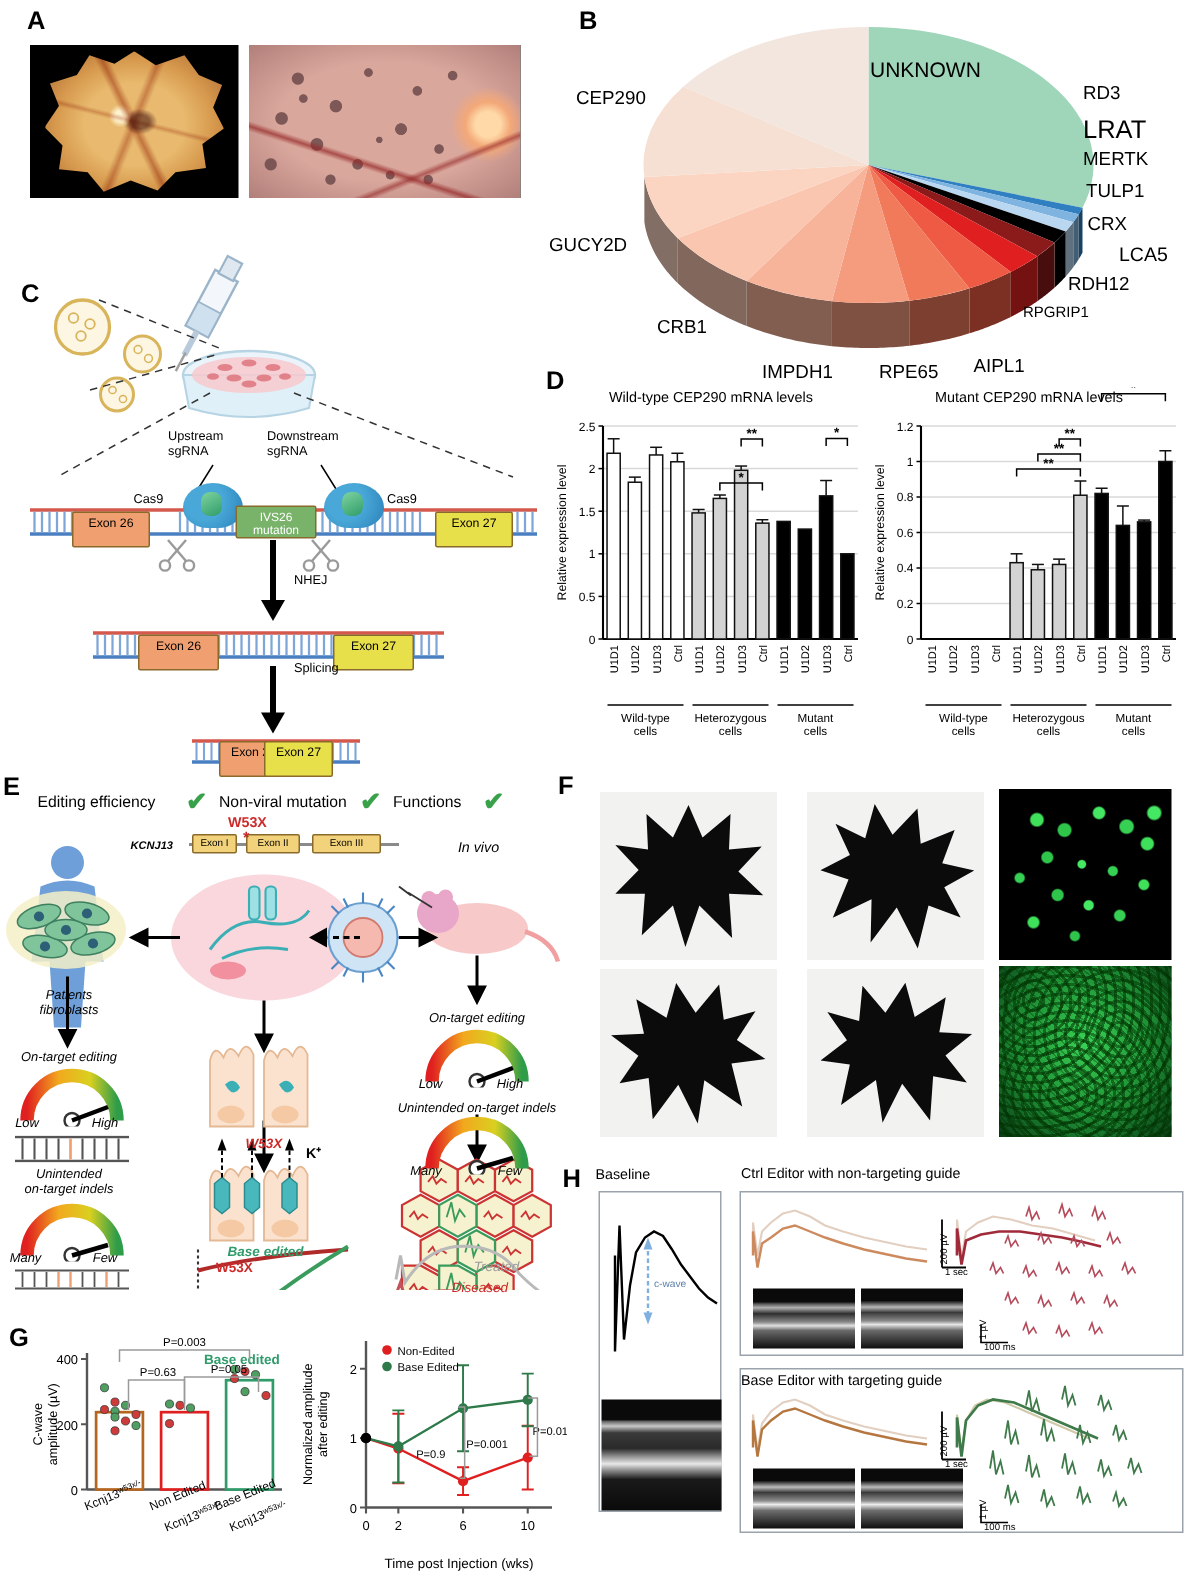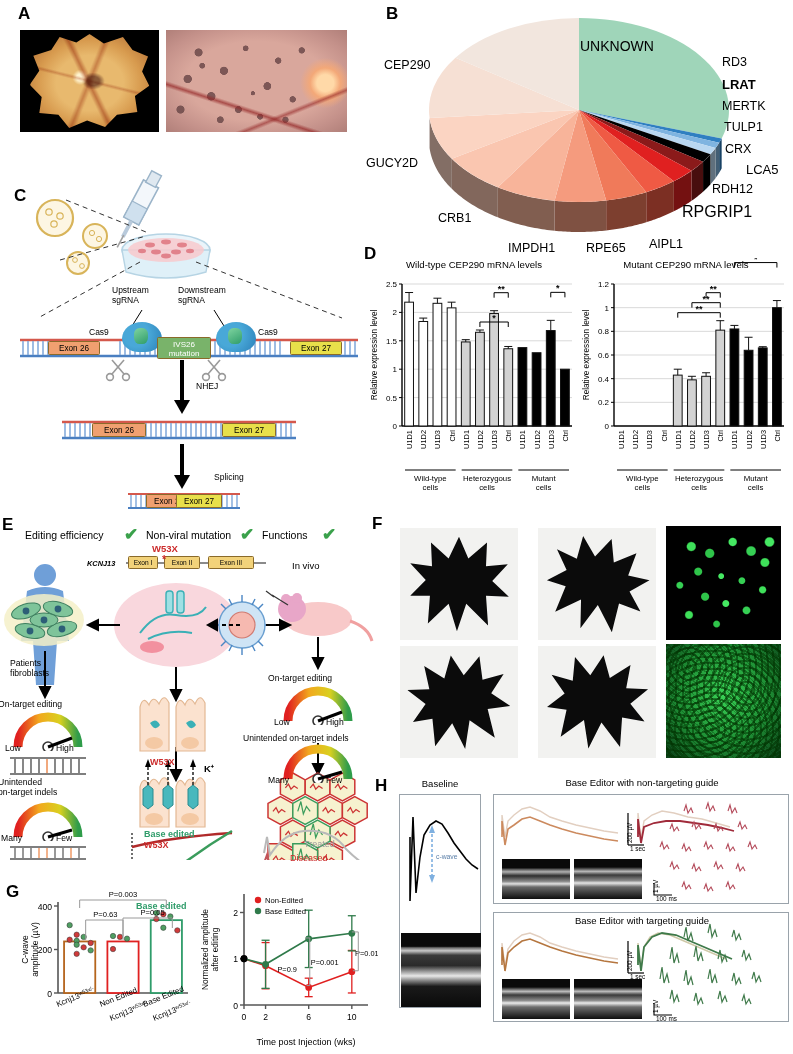--- a/index.html
+++ b/index.html
@@ -68,21 +68,21 @@
   }
 
   
   #panelB{ left:383px; top:0; width:410px; height:255px; }
   .pie-label{ position:absolute; font-size:11.5px; white-space:nowrap; }
 
   
   #panelC{ left:0; top:160px; width:378px; height:355px; }
   .exon{
     position:absolute; font-size:8.2px; text-align:center; line-height:13px;
-    height:14px; border:1px solid #8a6a2a; border-radius:1.5px;
+    height:24px; border:1px solid #8a6a2a; border-radius:1.5px;
   }
   .exon.orange{ background:#f0a070; }
   .exon.yellow{ background:#e8e04a; }
   .exon.green{ background:#79b36a; color:#fff; }
   .cas9{
     position:absolute; width:40px; height:30px;
     background:radial-gradient(circle at 35% 40%, #49a8d8 0 40%, #2a7fb8 100%);
     border-radius:50% 50% 42% 42% / 55% 55% 45% 45%;
   }
   .cas9:after{
@@ -92,42 +92,42 @@
   .tinylbl{ position:absolute; font-size:8.5px; }
 
   
   #panelD{ left:362px; top:244px; width:431px; height:270px; }
 
   
   #panelE{ left:0; top:515px; width:378px; height:345px; }
   .eHead{ position:absolute; font-size:10.5px; }
   .check{ position:absolute; color:#3aa14b; font-size:17px; font-weight:bold; line-height:1; }
   .gaugeWrap{ position:absolute; }
-  .elbl{ position:absolute; font-size:8.6px; text-align:left; line-height:10px; }
+  .elbl{ position:absolute; font-size:8.6px; text-align:center; line-height:10px;font-style:italic; }
   .redtxt{ color:#cc2b2b; }
   .greentxt{ color:#2f9c6a; }
   .ladder{ position:absolute; }
 
   
   #panelF{ left:372px; top:512px; width:421px; height:262px; }
   .flat{ position:absolute; background:#f2f2f0; overflow:hidden; }
   .flat .petal{
     position:absolute; left:50%; top:50%; transform:translate(-50%,-50%);
     width:88%; height:88%; background:#0b0b0b;
     clip-path: polygon(50% 2%,59% 24%,77% 8%,76% 32%,97% 30%,82% 47%,98% 63%,76% 62%,78% 92%,57% 70%,48% 98%,40% 70%,20% 90%,22% 62%,3% 62%,18% 46%,3% 29%,24% 32%,23% 8%,40% 24%);
   }
   .green-img{ position:absolute; background:#000; overflow:hidden; }
 
   
   #panelG{ left:0; top:860px; width:378px; height:194px; }
 
   
   #panelH{ left:375px; top:772px; width:418px; height:282px; }
   .hbox{ position:absolute; border:1px solid #9aa3ab; background:#fff; }
-  .hTitle{ position:absolute; font-size:9.5px; text-align:center; }
+  .hTitle{ position:absolute; font-size:9.5px; text-align:left; }
   .oct{ position:absolute; overflow:hidden; background:#000; }
   .scalelbl{ position:absolute; font-size:6.4px; }
   .scalerot{ position:absolute; font-size:6.4px; transform-origin:0 0; transform:rotate(-90deg); white-space:nowrap; }
 </style>
 </head>
 <body>
 
 <div class="abs" id="panelA">
   <div class="panel-letter" style="left:18px; top:4px;">A</div>
   <div class="fundus" style="left:20px; top:30px; width:139px; height:102px;">
@@ -172,27 +172,27 @@
       <path d="M196 104 L68.84830958723751 152.80702895621954 A150 92 0 0 1 46.57995862852411 112.08231008266837 Z" fill="#fbd4c2"></path>
       <path d="M196 104 L46.57995862852411 112.08231008266837 A150 92 0 0 1 72.4701103557359 51.8112566803384 Z" fill="#f6e0d4"></path>
       <path d="M196 104 L72.4701103557359 51.8112566803384 A150 92 0 0 1 195.99999999999997 12 Z" fill="#f2e6de"></path>
     </svg>
   <div class="pie-label" style="left:1px; top:58px; font-size:12.5px;">CEP290</div>
   <div class="pie-label" style="left:-17px; top:139px; font-size:12.5px;margin-top:17px;">GUCY2D</div>
   <div class="pie-label" style="left:55px; top:211px; font-size:12.5px;">CRB1</div>
   <div class="pie-label" style="left:125px; top:241px; font-size:12.5px;">IMPDH1</div>
   <div class="pie-label" style="left:203px; top:241px; font-size:12.5px;">RPE65</div>
   <div class="pie-label" style="left:266px; top:225px; font-size:12.5px;margin-top:12px;">AIPL1</div>
-  <div class="pie-label" style="left:299px; top:203px; font-size:16px;">RPGRIP1</div>
+  <div class="pie-label" style="left:299px; top:203px; font-size:10px;">RPGRIP1</div>
   <div class="pie-label" style="left:329px; top:182px; font-size:12.5px;">RDH12</div>
   <div class="pie-label" style="left:340px; top:162px; font-size:13px;margin-left:23px;">LCA5</div>
   <div class="pie-label" style="left:342px; top:142px; font-size:12.5px;">CRX</div>
   <div class="pie-label" style="left:341px; top:120px; font-size:12.5px;">TULP1</div>
   <div class="pie-label" style="left:339px; top:99px; font-size:12.5px;">MERTK</div>
-  <div class="pie-label" style="left:339px; top:77px; font-size:13px;font-weight:bold;">LRAT</div>
+  <div class="pie-label" style="left:339px; top:77px; font-size:17px;">LRAT</div>
   <div class="pie-label" style="left:339px; top:55px; font-size:12.5px;">RD3</div>
   <div class="pie-label" style="left:197px; top:38px; font-size:14px;">UNKNOWN</div>
 </div>
 
 <div class="abs" id="panelC">
   <div class="panel-letter" style="left:14px; top:26px;">C</div>
 
   <svg width="378" height="355" style="position:absolute;left:0;top:0;">
 
     <g>
@@ -365,21 +365,21 @@
 
   <div class="exon orange" style="left:48px; top:181px; width:52px;">Exon 26</div>
   <div class="exon green" style="left:157px; top:177px; width:54px; height:22px; line-height:9px; padding-top:2px; font-size:8px;">IVS26<br>mutation</div>
   <div class="exon yellow" style="left:290px; top:181px; width:52px;">Exon 27</div>
 
   <div class="tinylbl" style="left:196px; top:221px;">NHEJ</div>
 
   <div class="exon orange" style="left:92px; top:263px; width:54px;">Exon 26</div>
   <div class="exon yellow" style="left:222px; top:263px; width:54px;">Exon 27</div>
 
-  <div class="tinylbl" style="left:196px; top:312px;margin-left:18px;">Splicing</div>
+  <div class="tinylbl" style="left:196px; top:280px;">Splicing</div>
 
   <div class="exon orange" style="left:146px; top:334px; width:46px;">Exon 26</div>
   <div class="exon yellow" style="left:176px; top:334px; width:46px;">Exon 27</div>
 </div>
 
 <div class="abs" id="panelD">
   <div class="panel-letter" style="left:2px; top:0px;">D</div>
   <div id="bcWT" class="abs" style="left:6px; top:14px; width:212px; height:252px;"><svg width="212" height="252">
         <text x="106" y="10" text-anchor="middle" font-size="9.6" font-family="&quot;Liberation Sans&quot;,sans-serif">Wild-type CEP290 mRNA levels</text>
         <text x="9" y="97" text-anchor="middle" font-size="8.2" transform="rotate(-90 9 97)" font-family="&quot;Liberation Sans&quot;,sans-serif">Relative expression level</text>
@@ -993,21 +993,21 @@
       <polygon points="29,36 35,36 32,28" fill="#7fb0e0"></polygon>
       <polygon points="29,78 35,78 32,86" fill="#7fb0e0"></polygon>
     </svg>
     <div class="scalelbl" style="left:36px; top:58px; color:#5a7fa8; font-size:6.8px;">c-wave</div>
     <div class="oct" style="left:1px; top:138px; width:80px; height:74px;
       background:
         linear-gradient(180deg,#0a0a0a 0 18%,#6e6e6e 20%,#c8c8c8 24%,#3a3a3a 30%,#2a2a2a 44%,#9a9a9a 52%,#e8e8e8 58%,#8a8a8a 64%,#1a1a1a 72%,#0a0a0a 100%);"></div>
   </div>
 
   <div class="hbox" style="left:118px; top:22px; width:296px; height:110px;">
-    <div class="hTitle" style="left:0px; top:-18px; width:296px;">Base Editor with non-targeting guide</div>
+    <div class="hTitle" style="left:0px; top:-18px; width:296px;">Ctrl Editor with non-targeting guide</div>
     <svg width="296" height="110" style="position:absolute;left:0;top:0;">
       <path d="M8 36 L8 20 L11 42 L14 26 L20 20 L28 14 L36 12 L46 16 L56 22 L68 26 L82 30 L96 33 L110 36 L124 38" stroke="#e2cfc0" stroke-width="1.4" fill="none"></path>
       <path d="M8 42 L8 26 L11 50 L14 34 L20 30 L28 24 L36 22 L46 26 L56 30 L68 34 L82 38 L96 41 L110 44 L124 46" stroke="#cc8a5e" stroke-width="1.6" fill="none"></path>
       <line x1="134" y1="18" x2="134" y2="50" stroke="#000" stroke-width="1.2"></line>
       <line x1="134" y1="50" x2="150" y2="50" stroke="#000" stroke-width="1.2"></line>
       <path d="M144 38 L144 18 L147 44 L150 26 L158 20 L168 16 L180 18 L194 22 L208 24 L222 28 L236 32" stroke="#e2cfc0" stroke-width="1.4" fill="none"></path>
       <path d="M144 42 L144 24 L147 48 L150 32 L160 28 L172 26 L186 26 L200 28 L214 30 L228 33 L240 36" stroke="#a02a3a" stroke-width="1.8" fill="none"></path>
       <g stroke="#b44a5a" stroke-width="1.1" fill="none">
         <path d="M190 16 l2 -6 l2 8 l3 -5 l2 5"></path>
           <path d="M212 14 l2 -6 l2 8 l3 -5 l2 5"></path>

